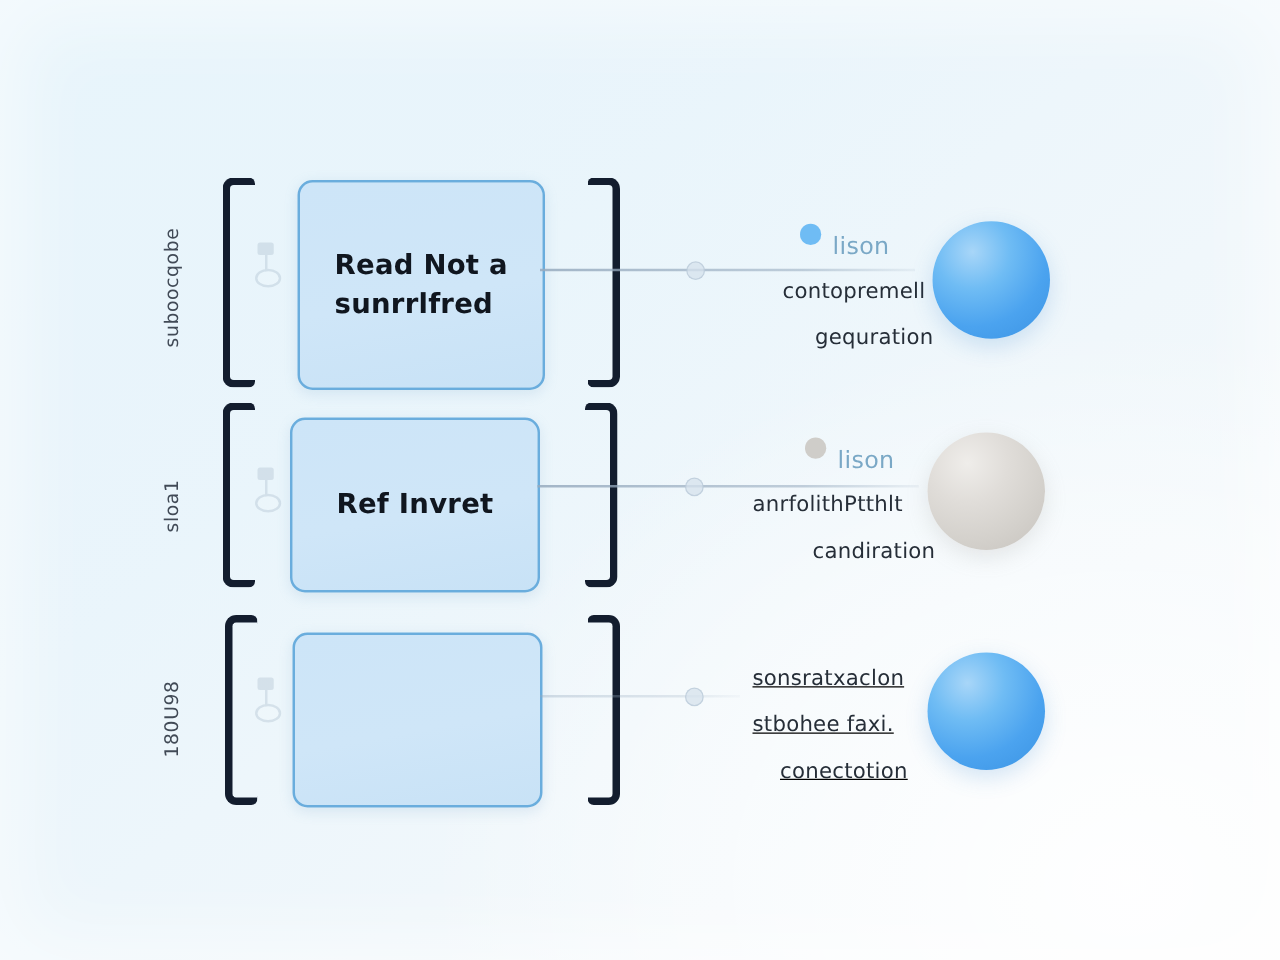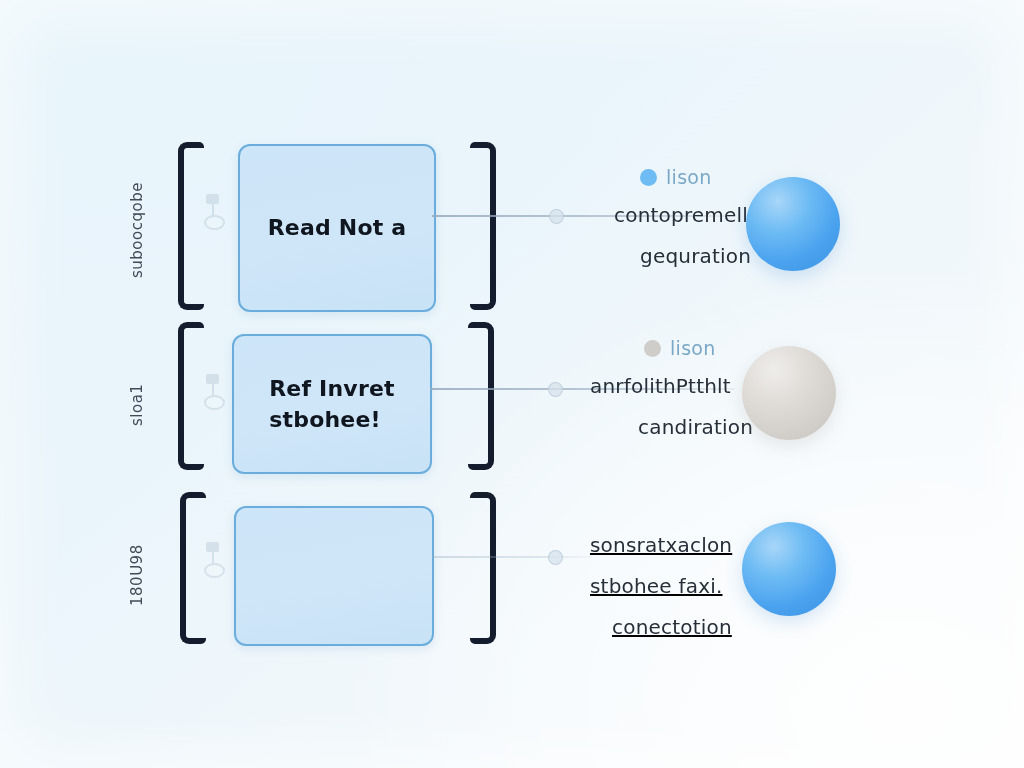--- a/index.html
+++ b/index.html
@@ -161,28 +161,30 @@
     width: 17px;
     height: 17px;
     border-radius: 50%;
     flex: 0 0 auto;
   }
   .legend-head-text {
     font-size: 19px;
     color: #7aa8c6;
     letter-spacing: 0.3px;
     filter: blur(0.2px);
+    margin-top: 20px;
   }
   .legend-line {
-    font-size: 20px;
+    font-size: 17px;
     color: #262e38;
     margin-bottom: 17px;
     white-space: nowrap;
     filter: blur(0.25px);
     letter-spacing: 0.2px;
+    margin-left: 12px;
   }
   .legend-line:last-child { margin-bottom: 0; }
   .legend-line.indent-1 { padding-left: 22px; }
   .legend-line.indent-2 { padding-left: 48px; }
 
   
   .sphere {
     position: absolute;
     width: 94px;
     height: 94px;
@@ -210,20 +212,21 @@
 
     <div class="node-marker" style="left:202px;top:192px;">
       <div class="nm-top"></div>
         <div class="nm-stem"></div>
         <div class="nm-bot"></div>
     </div>
 
     <div class="card" style="left:238px;top:144px;width:194px;height:164px;">
       <div class="card-text">
         <span>Read Not  a</span>
+        <span class="line2">sunrrlfred</span>
       </div>
     </div>
 
     <div class="bracket right" style="left:470px;top:142px;height:168px;"></div>
 
     <div class="connector" style="left:432px;top:215px;width:300px;"></div>
     <div class="connector-node" style="left:549px;top:209px;"></div>
 
     <div class="legend" style="left:592px;top:166px;">
       <div class="legend-head" style="padding-left:48px;">
@@ -245,21 +248,20 @@
 
     <div class="node-marker" style="left:202px;top:372px;">
       <div class="nm-top"></div>
         <div class="nm-stem"></div>
         <div class="nm-bot"></div>
     </div>
 
     <div class="card" style="left:232px;top:334px;width:196px;height:136px;">
       <div class="card-text">
         <span>Ref Invret</span>
-        <span class="line2">stbohee!</span>
       </div>
     </div>
 
     <div class="bracket right" style="left:468px;top:322px;height:148px;"></div>
 
     <div class="connector" style="left:430px;top:388px;width:305px;"></div>
     <div class="connector-node" style="left:548px;top:382px;"></div>
 
     <div class="legend" style="left:590px;top:337px;">
       <div class="legend-head" style="padding-left:54px;">

